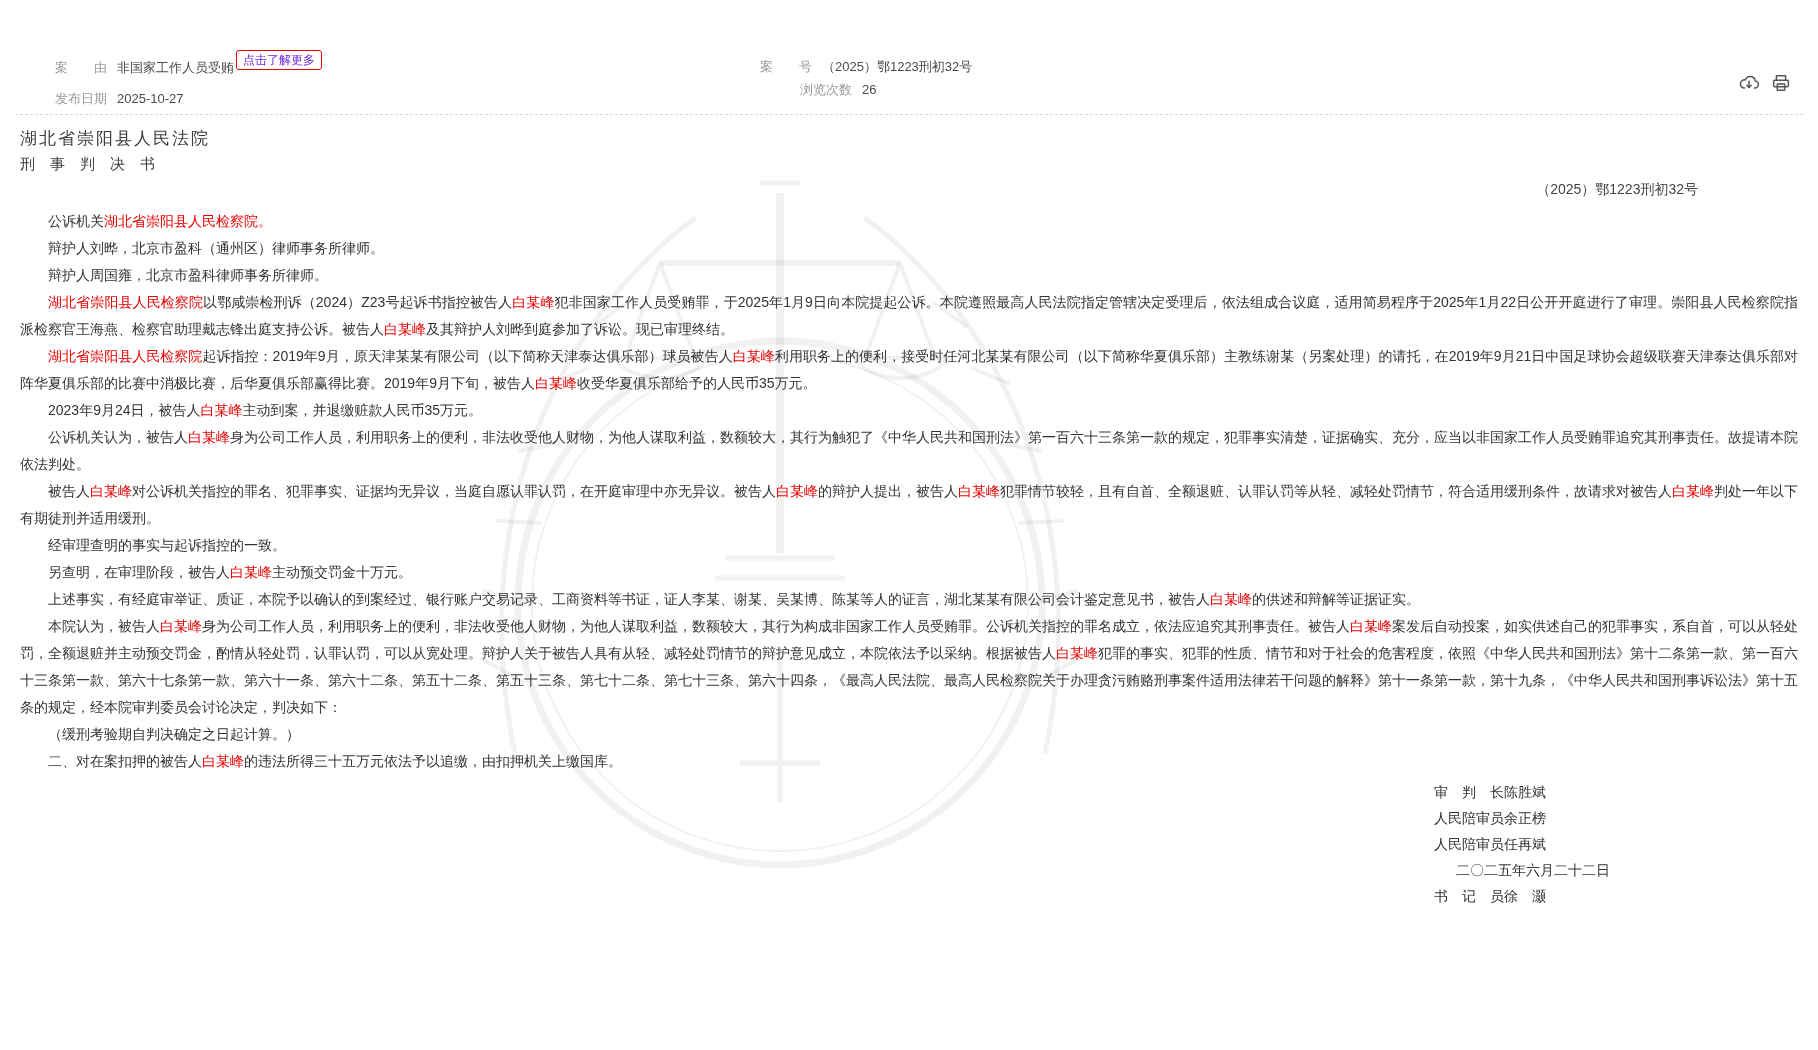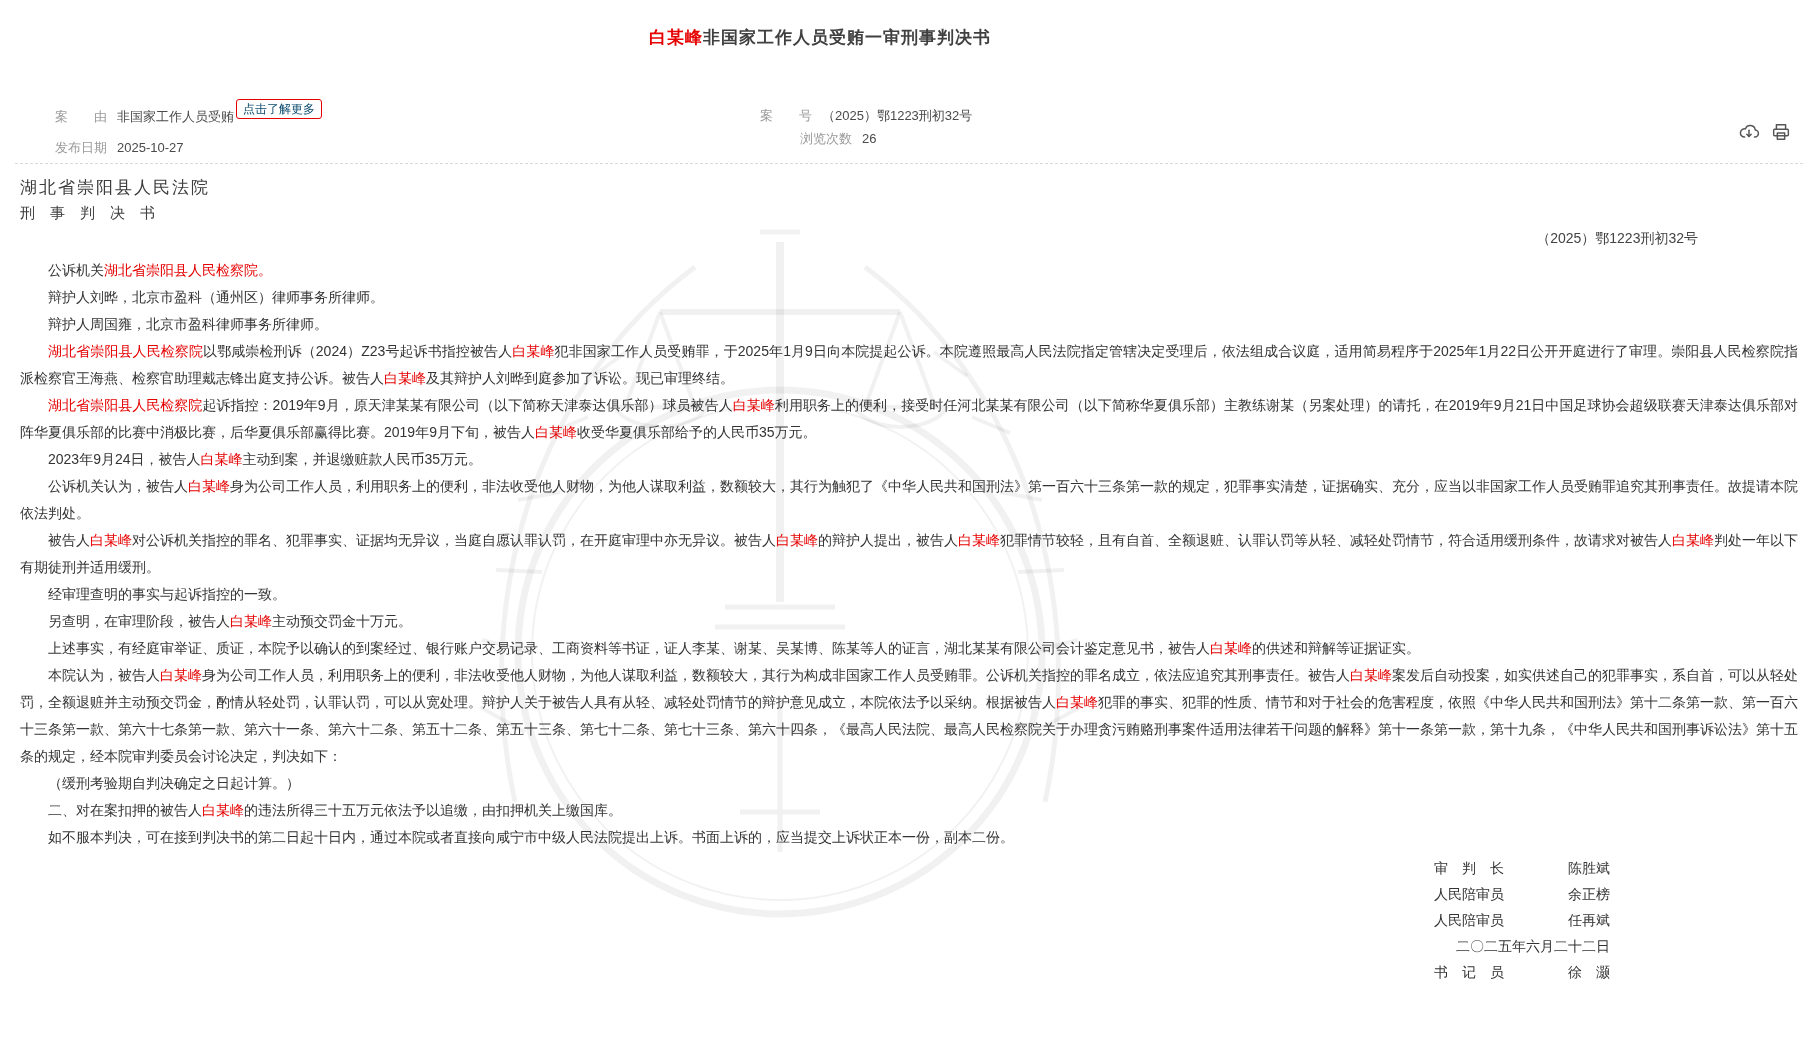--- a/index.html
+++ b/index.html
@@ -12,21 +12,21 @@
   .red{color:#e60000;}
 
   
   .meta{position:relative;margin-top:56px;height:58px;font-size:13px;}
   .meta .label{color:#9a9a9a;margin-right:10px;white-space:pre;}
   .meta .value{color:#4a4a4a;}
   .m-cause{position:absolute;left:55px;top:2px;}
   .m-caseno{position:absolute;left:760px;top:2px;}
   .m-publish{position:absolute;left:55px;top:34px;}
   .m-views{position:absolute;left:800px;top:25px;}
-  .more-btn{display:inline-block;border:1px solid #e60000;color:#0c4a6e;background:#fff;
+  .more-btn{display:inline-block;border:1px solid #e60000;color:#6d28d9;background:#fff;
             font-size:12px;line-height:16px;padding:1px 6px;border-radius:3px;
             position:relative;top:-8px;margin-left:2px;cursor:pointer;
             font-family:inherit;}
   .meta-icons{position:absolute;right:26px;top:16px;display:flex;gap:10px;}
   .meta-icons svg{display:block;cursor:pointer;}
 
   .divider{border:0;border-top:1px dashed #d9d9d9;margin:0 15px;}
 
   
   .doc{position:relative;padding:12px 20px 0 20px;}
@@ -35,29 +35,28 @@
   .doc-type{width:1520px;text-align:left;font-size:15px;color:#3d3d3d;margin-top:5px;}
   .case-no{text-align:right;padding-right:100px;font-size:14px;color:#444;margin-top:7px;}
 
   .body-text{position:relative;margin-top:9px;font-size:14px;line-height:27px;color:#333;
              text-align:justify;}
   .para{text-indent:2em;}
 
   
   .sig-block{width:176px;margin-left:auto;margin-right:188px;margin-top:4px;
              font-size:14px;line-height:26px;color:#333;position:relative;}
-  .sig-line{display:flex;justify-content:space-between;white-space:pre;}
+  .sig-line{display:flex;white-space:pre;}
   .sig-date{text-align:right;white-space:nowrap;}
 </style>
 </head>
 <body>
 
 <div class="page">
 
-  <h1 class="title"><span class="red">白某峰</span><span>非国家工作人员受贿一审刑事判决书</span></h1>
 
   <div class="meta">
     <div class="m-cause">
       <span class="label">案　　由</span><span class="value">非国家工作人员受贿</span><button class="more-btn">点击了解更多</button>
     </div>
     <div class="m-caseno">
       <span class="label">案　　号</span><span class="value">（2025）鄂1223刑初32号</span>
     </div>
     <div class="m-publish">
       <span class="label">发布日期</span><span class="value">2025-10-27</span>
@@ -114,21 +113,20 @@
         <div class="para"><span class="red">湖北省崇阳县人民检察院</span><span>起诉指控：2019年9月，原天津某某有限公司（以下简称天津泰达俱乐部）球员被告人</span><span class="red">白某峰</span><span>利用职务上的便利，接受时任河北某某有限公司（以下简称华夏俱乐部）主教练谢某（另案处理）的请托，在2019年9月21日中国足球协会超级联赛天津泰达俱乐部对阵华夏俱乐部的比赛中消极比赛，后华夏俱乐部赢得比赛。2019年9月下旬，被告人</span><span class="red">白某峰</span><span>收受华夏俱乐部给予的人民币35万元。</span></div>
         <div class="para"><span>2023年9月24日，被告人</span><span class="red">白某峰</span><span>主动到案，并退缴赃款人民币35万元。</span></div>
         <div class="para"><span>公诉机关认为，被告人</span><span class="red">白某峰</span><span>身为公司工作人员，利用职务上的便利，非法收受他人财物，为他人谋取利益，数额较大，其行为触犯了《中华人民共和国刑法》第一百六十三条第一款的规定，犯罪事实清楚，证据确实、充分，应当以非国家工作人员受贿罪追究其刑事责任。故提请本院依法判处。</span></div>
         <div class="para"><span>被告人</span><span class="red">白某峰</span><span>对公诉机关指控的罪名、犯罪事实、证据均无异议，当庭自愿认罪认罚，在开庭审理中亦无异议。被告人</span><span class="red">白某峰</span><span>的辩护人提出，被告人</span><span class="red">白某峰</span><span>犯罪情节较轻，且有自首、全额退赃、认罪认罚等从轻、减轻处罚情节，符合适用缓刑条件，故请求对被告人</span><span class="red">白某峰</span><span>判处一年以下有期徒刑并适用缓刑。</span></div>
         <div class="para"><span>经审理查明的事实与起诉指控的一致。</span></div>
         <div class="para"><span>另查明，在审理阶段，被告人</span><span class="red">白某峰</span><span>主动预交罚金十万元。</span></div>
         <div class="para"><span>上述事实，有经庭审举证、质证，本院予以确认的到案经过、银行账户交易记录、工商资料等书证，证人李某、谢某、吴某博、陈某等人的证言，湖北某某有限公司会计鉴定意见书，被告人</span><span class="red">白某峰</span><span>的供述和辩解等证据证实。</span></div>
         <div class="para"><span>本院认为，被告人</span><span class="red">白某峰</span><span>身为公司工作人员，利用职务上的便利，非法收受他人财物，为他人谋取利益，数额较大，其行为构成非国家工作人员受贿罪。公诉机关指控的罪名成立，依法应追究其刑事责任。被告人</span><span class="red">白某峰</span><span>案发后自动投案，如实供述自己的犯罪事实，系自首，可以从轻处罚，全额退赃并主动预交罚金，酌情从轻处罚，认罪认罚，可以从宽处理。辩护人关于被告人具有从轻、减轻处罚情节的辩护意见成立，本院依法予以采纳。根据被告人</span><span class="red">白某峰</span><span>犯罪的事实、犯罪的性质、情节和对于社会的危害程度，依照《中华人民共和国刑法》第十二条第一款、第一百六十三条第一款、第六十七条第一款、第六十一条、第六十二条、第五十二条、第五十三条、第七十二条、第七十三条、第六十四条，《最高人民法院、最高人民检察院关于办理贪污贿赂刑事案件适用法律若干问题的解释》第十一条第一款，第十九条，《中华人民共和国刑事诉讼法》第十五条的规定，经本院审判委员会讨论决定，判决如下：</span></div>
         <div class="para"><span>（缓刑考验期自判决确定之日起计算。）</span></div>
         <div class="para"><span>二、对在案扣押的被告人</span><span class="red">白某峰</span><span>的违法所得三十五万元依法予以追缴，由扣押机关上缴国库。</span></div>
-        <div class="para"><span>如不服本判决，可在接到判决书的第二日起十日内，通过本院或者直接向咸宁市中级人民法院提出上诉。书面上诉的，应当提交上诉状正本一份，副本二份。</span></div>
       </div>
 
     <div class="sig-block">
         <div class="sig-line"><span>审　判　长</span><span>陈胜斌</span></div>
         <div class="sig-line"><span>人民陪审员</span><span>余正榜</span></div>
         <div class="sig-line"><span>人民陪审员</span><span>任再斌</span></div>
         <div class="sig-date">二〇二五年六月二十二日</div>
         <div class="sig-line"><span>书　记　员</span><span>徐　灏</span></div>
       </div>
 

